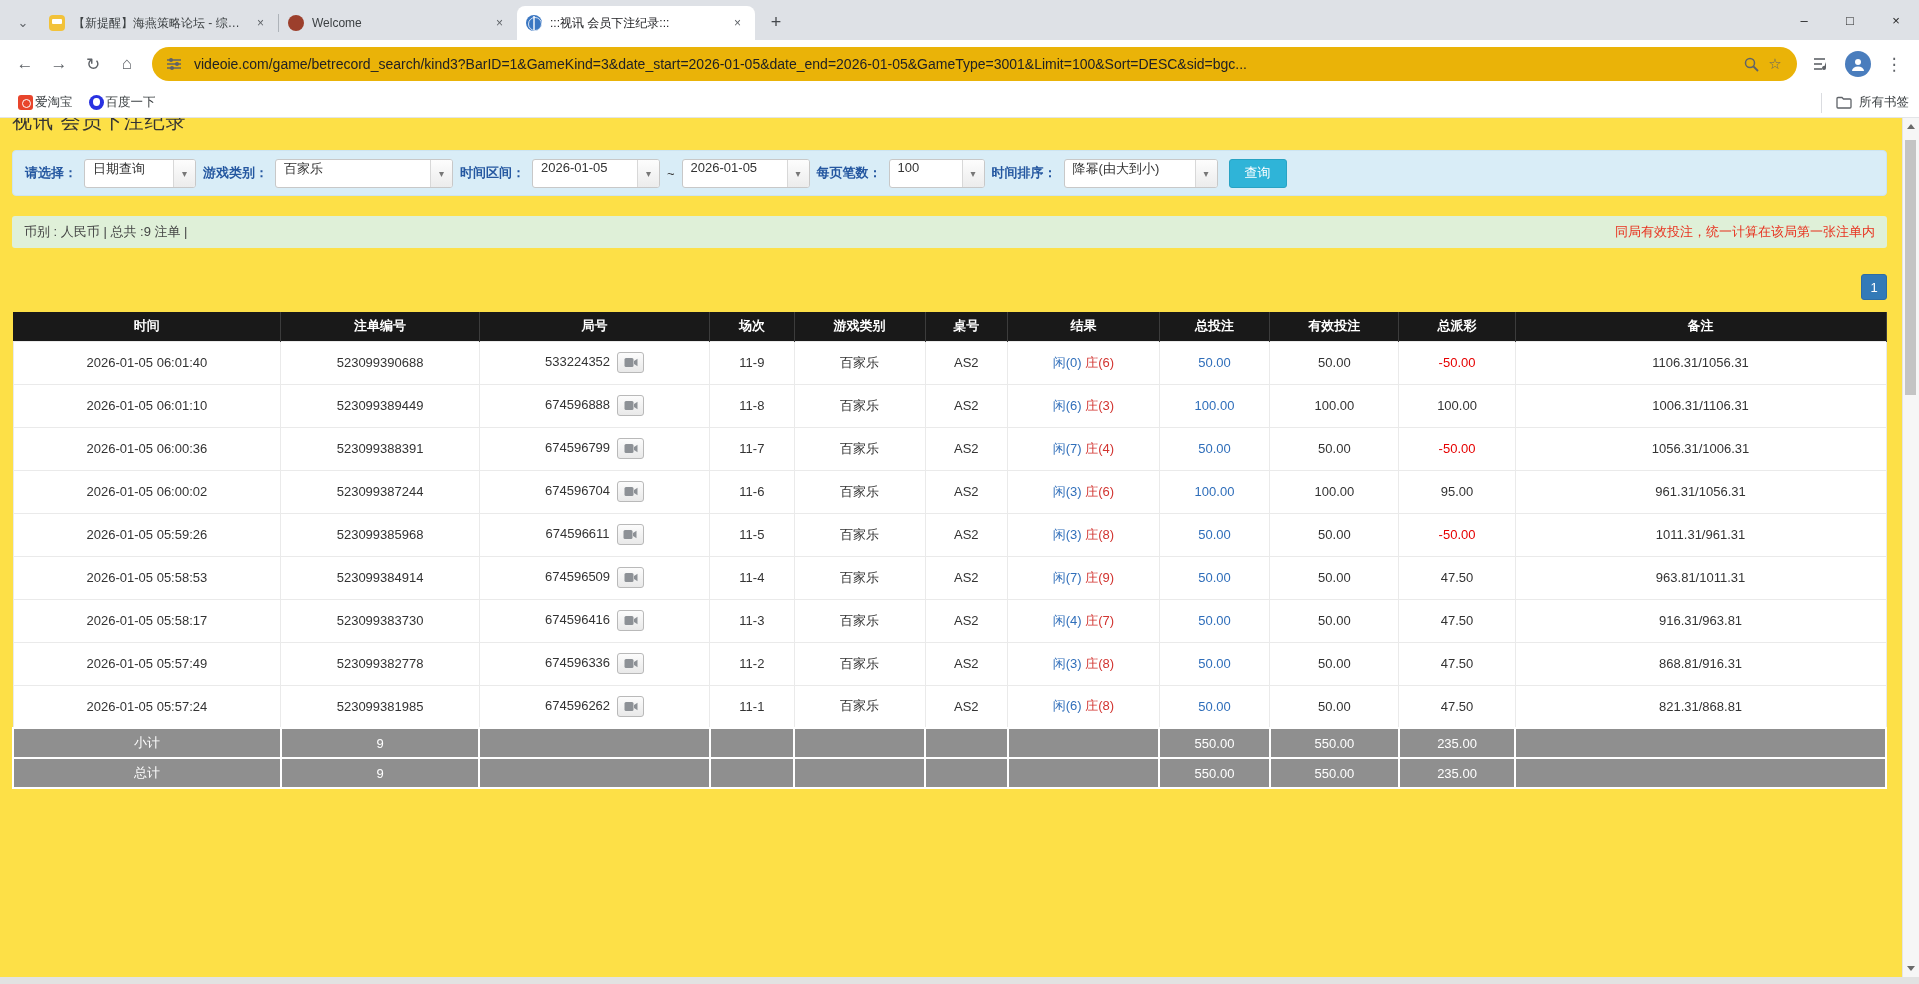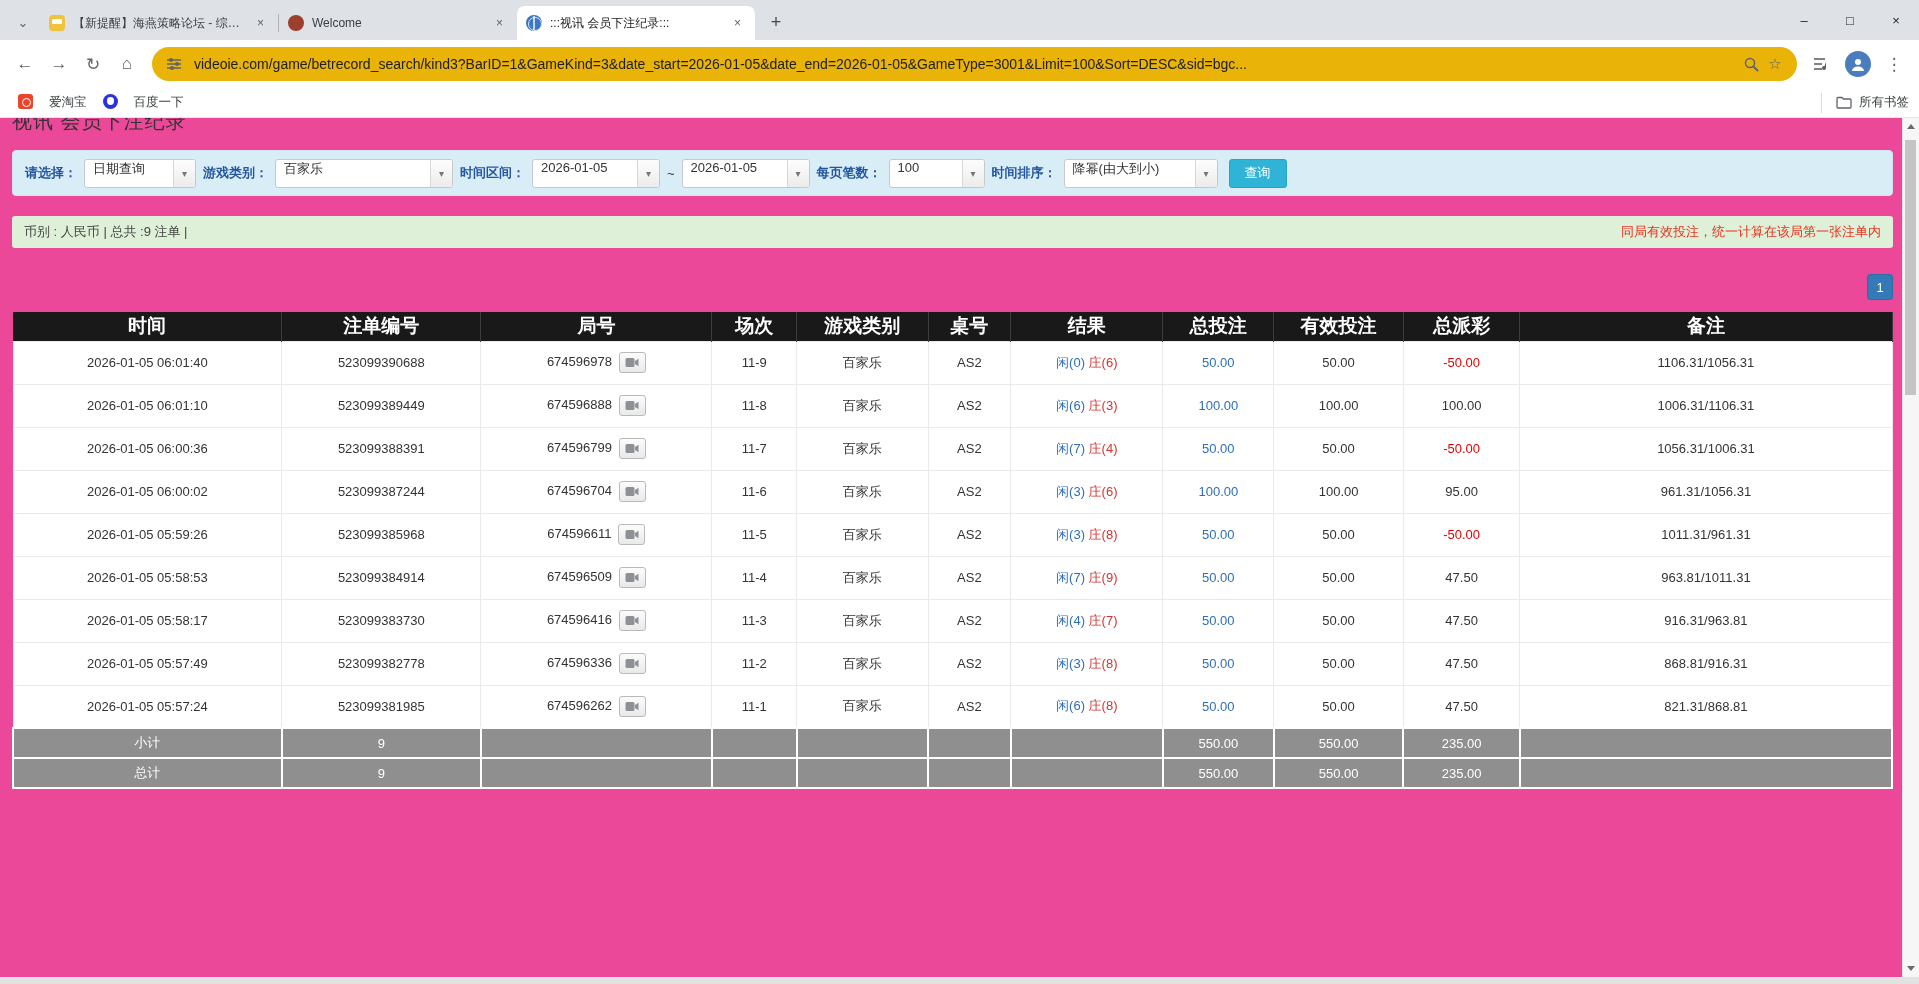--- a/index.html
+++ b/index.html
@@ -27,50 +27,50 @@
 
   .navbar{height:48px;background:#fff;display:flex;align-items:center;padding:0 8px}
   .nav-icon{width:34px;height:34px;border-radius:50%;display:flex;align-items:center;justify-content:center;font-size:17px;color:#5f6368;flex:0 0 34px}
   .omnibox{flex:1;height:34px;background:#eab308;border-radius:17px;display:flex;align-items:center;padding:0 10px;margin:0 8px;min-width:0}
   .omnibox .url{flex:1;font-size:14px;color:#202124;white-space:nowrap;overflow:hidden;min-width:0;margin-left:8px}
   .ob-icon{width:24px;height:24px;display:flex;align-items:center;justify-content:center;color:#5f6368;flex:0 0 24px;font-size:15px}
   .right-icons{display:flex;align-items:center;gap:6px}
   .avatar{width:26px;height:26px;border-radius:50%;background:#4a7dbd;display:flex;align-items:center;justify-content:center}
 
   .bookmarks{height:30px;background:#fff;border-bottom:1px solid #e3e5e8;display:flex;align-items:center;padding:0 10px;font-size:12.5px;color:#3c4043}
-  .bm-item{display:flex;align-items:flex-start;gap:16px;padding:3px 8px;border-radius:14px}
+  .bm-item{display:flex;align-items:center;gap:2px;padding:3px 8px;border-radius:14px}
   .bm-ico{width:15px;height:15px;border-radius:3px;position:relative}
   .bm-taobao{background:#e8452c}
   .bm-taobao:after{content:"";position:absolute;left:4px;top:4px;width:7px;height:7px;border:1.5px solid #fff;border-radius:50%}
   .bm-baidu{background:#2932e1;border-radius:50%}
   .bm-baidu:after{content:"";position:absolute;left:4px;top:3px;width:7px;height:8px;background:#fff;border-radius:45% 45% 50% 50%}
   .bm-right{margin-left:auto;display:flex;align-items:center;gap:7px;border-left:1px solid #dadce0;padding-left:14px;height:20px}
 
   
-  .page{position:relative;height:859px;background:#ec4899;padding-right:14px;overflow:hidden}
+  .page{position:relative;height:859px;background:#fde047;padding-right:20px;overflow:hidden}
   .title-clip{height:14px;overflow:hidden;position:relative}
   .title-clip span{position:absolute;top:-10px;left:12px;font-size:20px;color:#333;letter-spacing:1px}
 
   .filterbar{margin:18px 12px 0;background:#d9edf7;border:1px solid #cde4f1;border-radius:4px;height:46px;display:flex;align-items:center;padding:0 12px;gap:7px}
   .flabel{font-size:13px;font-weight:bold;color:#2457a0;white-space:nowrap}
   .fselect{display:flex;align-items:flex-start;background:#fff;border:1px solid #c8c8c8;border-radius:3px;height:29px;font-size:13px;color:#333;overflow:hidden}
   .fselect .val{padding:0 8px;flex:1;white-space:nowrap;text-align:left}
   .fselect .arrow{width:22px;align-self:stretch;border-left:1px solid #d8d8d8;background:linear-gradient(#fdfdfd,#ececec);display:flex;align-items:center;justify-content:center;color:#777;font-size:10px}
   .w-query{width:112px}.w-game{width:178px}.w-date{width:128px}.w-per{width:96px}.w-sort{width:154px}
   .tilde{font-size:13px;color:#333}
   .btn-query{height:29px;padding:0 15px;background:#2fb4d8;border:1px solid #28a3c4;border-radius:3px;color:#fff;font-size:13px;margin-left:4px;cursor:pointer}
 
   .greenbar{margin:20px 12px 0;background:#dff0d8;border-radius:3px;height:32px;display:flex;align-items:center;justify-content:space-between;padding:0 12px;font-size:13px;color:#454545}
   .greenbar .warn{color:#e8321f}
 
   .pagerow{margin:26px 12px 12px;display:flex;justify-content:flex-end}
   .pagebtn{min-width:26px;height:26px;background:#337ab7;border:1px solid #2e6da4;border-radius:3px;color:#fff;font-size:13px;display:flex;align-items:center;justify-content:center}
 
   table.bets{width:calc(100% - 24px);margin:0 12px;border-collapse:collapse;table-layout:fixed;font-size:13px;color:#333;text-align:center}
-  .bets thead th{background:#191919;color:#fff;height:29px;font-weight:bold;border-right:1px solid #3c3c3c;font-size:19px}
+  .bets thead th{background:#191919;color:#fff;height:29px;font-weight:bold;border-right:1px solid #3c3c3c;font-size:13px}
   .bets tbody td{height:43px;border:1px solid #eaeaea;background:#fff}
   .blue{color:#2f6eba}
   .red{color:#d23430}
   .neg{color:#e60000}
   .video-btn{display:inline-flex;align-items:center;justify-content:center;width:27px;height:21px;border:1px solid #b9b9b9;border-radius:3px;background:linear-gradient(#fcfcfc,#e9e9e9);margin-left:7px;vertical-align:middle;cursor:pointer}
   .bets tfoot td{background:#8f8f8f;color:#fff;height:30px;border:2px solid #fff;font-size:13px}
 
   
   .scrollbar{position:absolute;top:118px;right:0;width:17px;height:859px;background:#f6f6f6;border-left:1px solid #e4e4e4}
   .sb-btn{position:absolute;left:0;width:16px;height:17px;display:flex;align-items:center;justify-content:center}
@@ -261,21 +261,21 @@
         <th>有效投注</th>
         <th>总派彩</th>
         <th>备注</th>
       </tr>
     </thead>
     <tbody>
         <tr>
     <td>2026-01-05 06:01:40</td>
     <td>523099390688</td>
     <td>
-      <span>674596978</span><span class="video-btn">
+      <span>533224352</span><span class="video-btn">
               <svg width="14" height="11" viewBox="0 0 14 11">
                 <rect x="0.5" y="1" width="9" height="9" rx="1.5" fill="#8d9196"></rect>
                 <path d="M10 4 L13.5 1.8 V9.2 L10 7 Z" fill="#8d9196"></path>
               </svg>
             </span>
     </td>
     <td>11-9</td>
     <td>百家乐</td>
     <td>AS2</td>
     <td>

